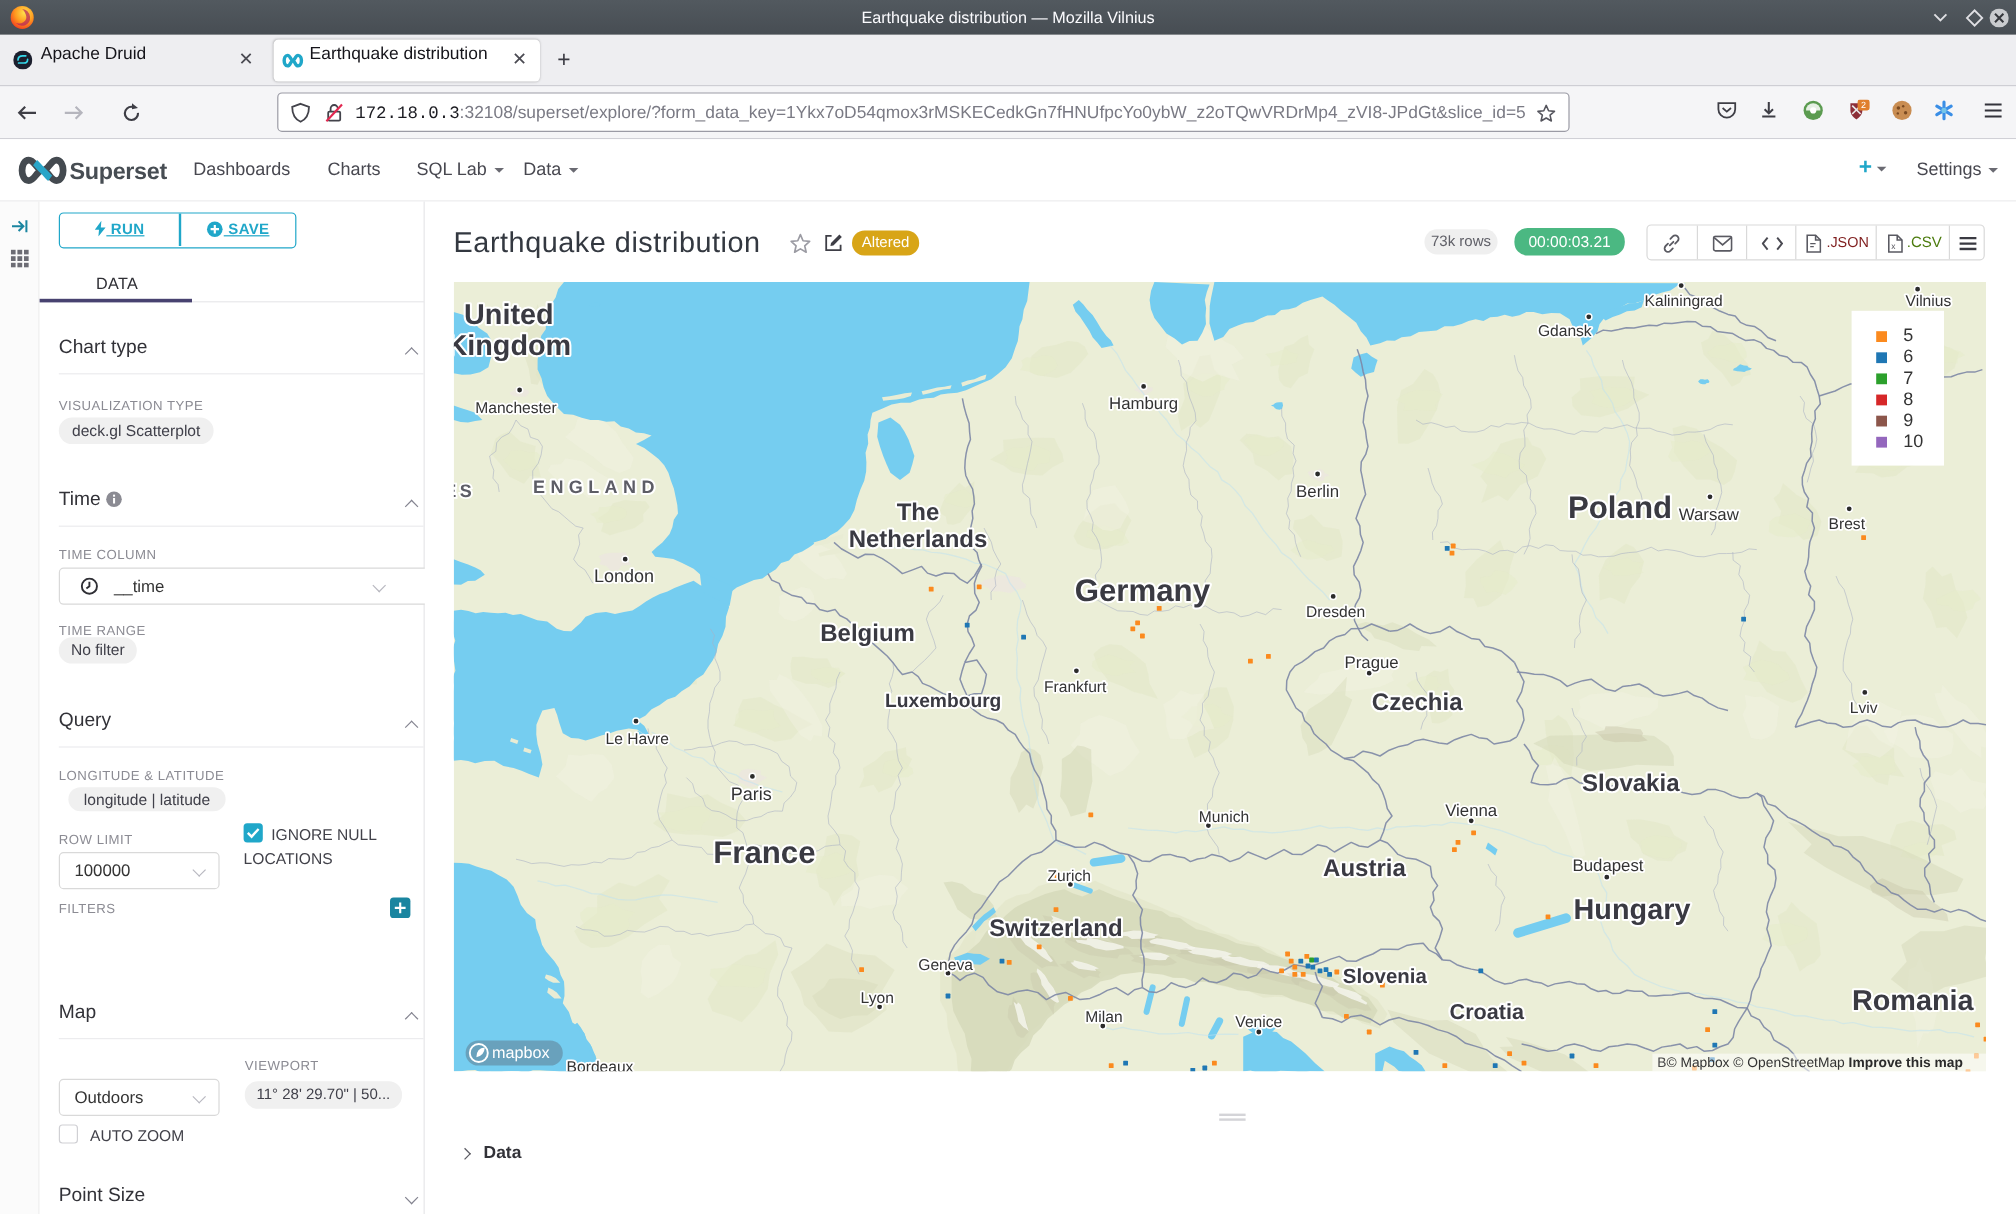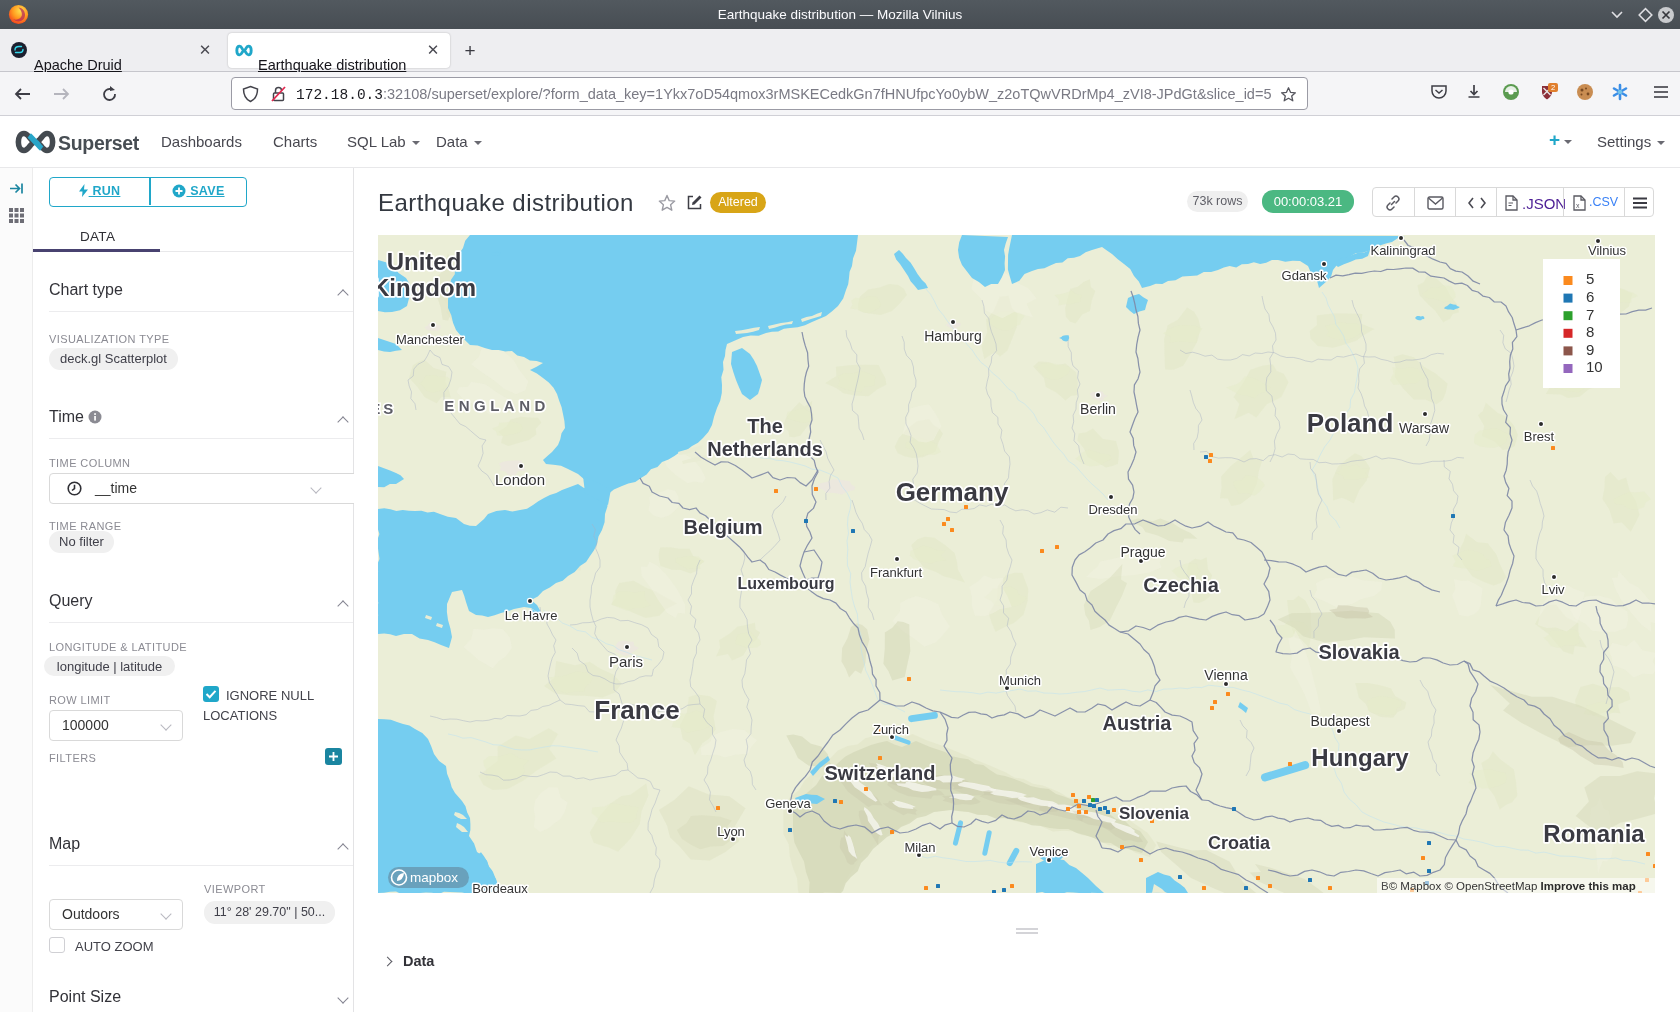--- a/index.html
+++ b/index.html
@@ -7,21 +7,21 @@
 .abs { position:absolute; }
 
 #titlebar { position:absolute; left:0; top:0; width:1680px; height:29px;
   background:linear-gradient(#52595f,#474d53); }
 #titlebar .title { position:absolute; left:0; right:0; top:0; height:29px;
   line-height:29px; text-align:center; color:#fbfbfe; font-size:13.5px; }
 #tabbar { position:absolute; left:0; top:29px; width:1680px; height:43px;
   background:#eeeef1; border-bottom:1px solid #c6c6cc; }
 .tab { position:absolute; top:4px; height:35px; border-radius:4px; font-size:14.5px; color:#15141a; }
 .tab .fav { position:absolute; left:5px; top:9px; width:16px; height:16px; }
-.tab .label { position:absolute; left:28px; top:24px; white-space:nowrap;text-decoration:underline; }
+.tab .label { position:absolute; left:28px; top:4px; white-space:nowrap; }
 .tab .close { position:absolute; right:8px; top:8px; width:18px; height:18px; color:#4a4a52;
   font-size:15px; line-height:18px; text-align:center; }
 #tab1 { left:6px; width:216px; }
 #tab2 { left:228px; width:222px; background:#fff; box-shadow:0 0 2px rgba(0,0,0,.25); }
 .newtab { position:absolute; left:460px; top:12px; width:20px; height:20px; font-size:19px;
   color:#3a3a42; line-height:19px; text-align:center; }
 #navtoolbar { position:absolute; left:0; top:72px; width:1680px; height:44px;
   background:#f5f5f7; border-bottom:1px solid #d0d0d6; }
 #urlbar { position:absolute; left:231px; top:5px; width:1077px; height:33px; background:#fff;
   border:1px solid #9b9ba5; border-radius:4px; font-size:14.5px; color:#7a7a84; line-height:31px; }
@@ -204,21 +204,21 @@
 <div class="selectbox" style="top:305px;width:334px;line-height:29px"><svg class="abs" style="left:17px;top:7px" width="15" height="15" viewBox="0 0 15 15">
         <circle cx="7.5" cy="7.5" r="6.3" fill="none" stroke="#2f2f35" stroke-width="1.6"></circle>
         <path d="M7.5 3.8 L7.5 7.5 L5 9.5" stroke="#2f2f35" stroke-width="1.6" fill="none"></path>
       </svg><span style="margin-left:45px">__time</span><div class="chev down" style="left:262px;top:10px;border-color:#b8b8c0"></div></div>
 <div class="slabel" style="top:352px">TIME RANGE</div>
 <div class="pill" style="left:16px;top:363px;width:65px;height:22px;line-height:22px">No filter</div>
 <div class="sechead" style="top:424px">Query</div>
     <div class="chev up" style="left:306px;top:434px"></div>
 <div class="hr" style="top:454px"></div>
 <div class="slabel" style="top:473px">LONGITUDE &amp; LATITUDE</div>
-<div class="pill" style="left:11px;top:488px;width:131px;height:20px;line-height:22px">longitude | latitude</div>
+<div class="pill" style="left:24px;top:488px;width:131px;height:20px;line-height:22px">longitude | latitude</div>
 <div class="slabel" style="top:526px">ROW LIMIT</div>
 <div class="abs" style="left:170px;top:518px;width:16px;height:16px;background:#20a7c9;border-radius:3px"><svg width="16" height="16" viewBox="0 0 16 16">
         <path d="M3.5 8 L6.7 11.2 L12.5 4.8" stroke="#fff" stroke-width="2" fill="none"></path>
       </svg></div>
 <div class="abs" style="left:193px;top:520px;font-size:13px;color:#42424a">IGNORE NULL</div>
 <div class="abs" style="left:170px;top:540px;font-size:13px;color:#42424a">LOCATIONS</div>
 <div class="selectbox" style="top:542px;width:134px;line-height:29px"><span style="margin-left:12px">100000</span><div class="chev down" style="left:112px;top:10px;border-color:#b8b8c0"></div></div>
 <div class="slabel" style="top:584px">FILTERS</div>
 <div class="abs" style="left:292px;top:580px;width:17px;height:17px;background:#1a85a0;border-radius:3px"><svg width="17" height="17" viewBox="0 0 17 17">
         <path d="M8.5 4 L8.5 13 M4 8.5 L13 8.5" stroke="#fff" stroke-width="1.8"></path>
@@ -259,28 +259,28 @@
 <div class="btncell" style="left:82px"></div>
 <svg class="abs" style="left:95px;top:9px" width="18" height="12" viewBox="0 0 18 12">
         <path d="M5 1 L1 6 L5 11 M13 1 L17 6 L13 11" stroke="#4a4a52" stroke-width="1.6" fill="none"></path>
       </svg>
 <div class="btncell" style="left:123px"></div>
 <svg class="abs" style="left:132px;top:7px" width="13" height="16" viewBox="0 0 13 16">
         <path d="M1 1 L8 1 L12 5 L12 15 L1 15 Z" fill="none" stroke="#5a5a62" stroke-width="1.3"></path>
         <path d="M8 1 L8 5 L12 5" fill="none" stroke="#5a5a62" stroke-width="1.3"></path>
         <path d="M3.5 8 L8 8 M3.5 10.5 L6.5 10.5" stroke="#5a5a62" stroke-width="1.2"></path>
       </svg>
-<div class="abs" style="left:149px;top:7px;font-size:15px;color:#4c1d95">.JSON</div>
+<div class="abs" style="left:149px;top:7px;font-size:12px;color:#7f1d1d">.JSON</div>
 <div class="btncell" style="left:190px"></div>
 <svg class="abs" style="left:200px;top:7px" width="13" height="16" viewBox="0 0 13 16">
         <path d="M1 1 L8 1 L12 5 L12 15 L1 15 Z" fill="none" stroke="#5a5a62" stroke-width="1.3"></path>
         <path d="M8 1 L8 5 L12 5" fill="none" stroke="#5a5a62" stroke-width="1.3"></path>
         <text x="3" y="12.5" font-size="7" fill="#5a5a62">x</text>
       </svg>
-<div class="abs" style="left:216px;top:7px;font-size:12.5px;color:#3b82f6">.CSV</div>
+<div class="abs" style="left:216px;top:7px;font-size:12.5px;color:#4d7c0f">.CSV</div>
 <div class="btncell" style="left:251px"></div>
 <svg class="abs" style="left:259px;top:9px" width="16" height="12" viewBox="0 0 16 12">
         <path d="M1 1.5 L15 1.5 M1 6 L15 6 M1 10.5 L15 10.5" stroke="#3a3a42" stroke-width="1.9"></path>
       </svg>
 </div>
 <div class="abs" style="left:24px;top:67px;width:1277px;height:658px">
 <svg width="1277" height="658" viewBox="378 235 1277 658" font-family="Liberation Sans, sans-serif" style="display:block">
 <clipPath id="mapclip">
           <rect x="378" y="235" width="1277" height="658"></rect>
         </clipPath>

